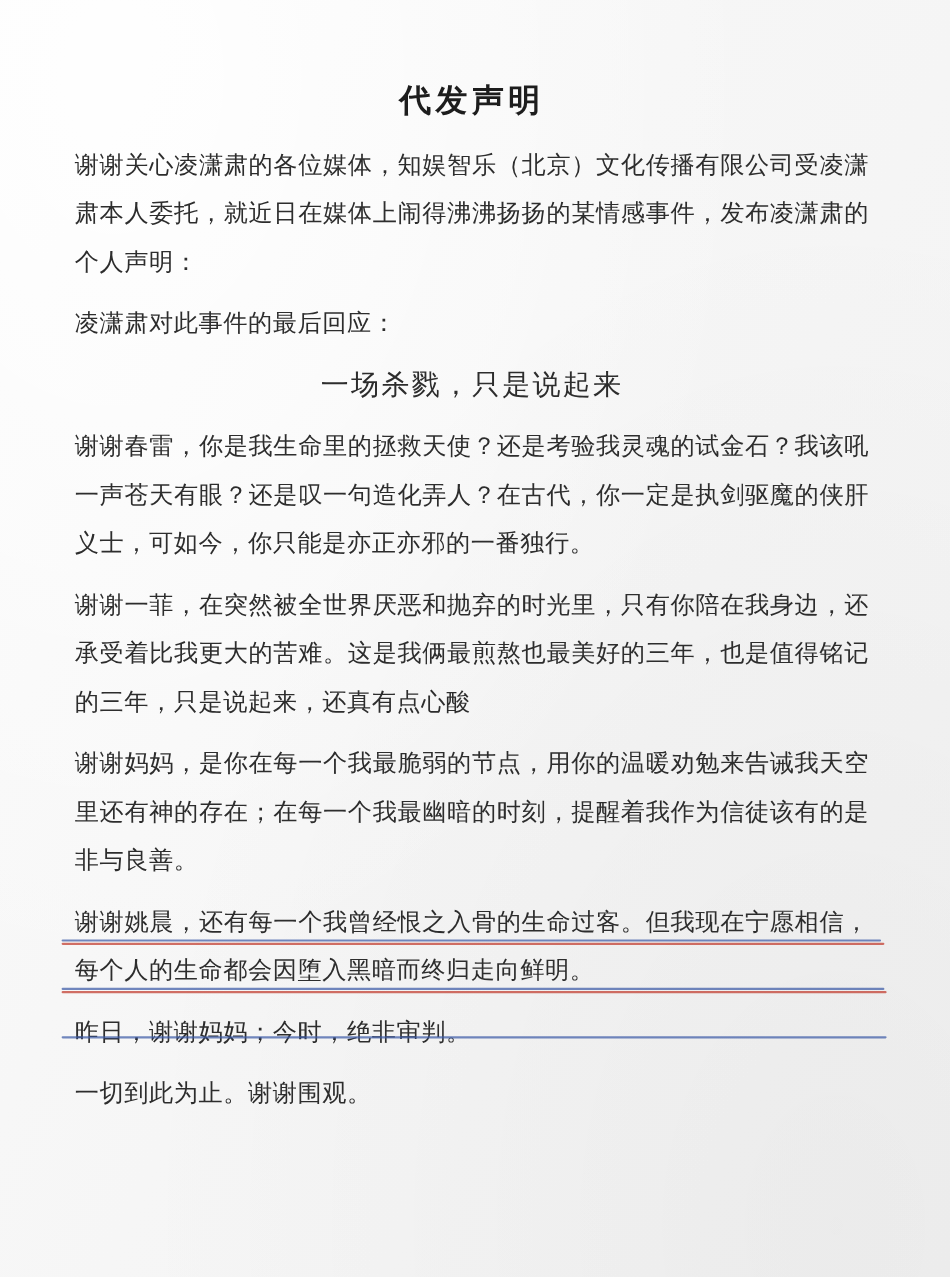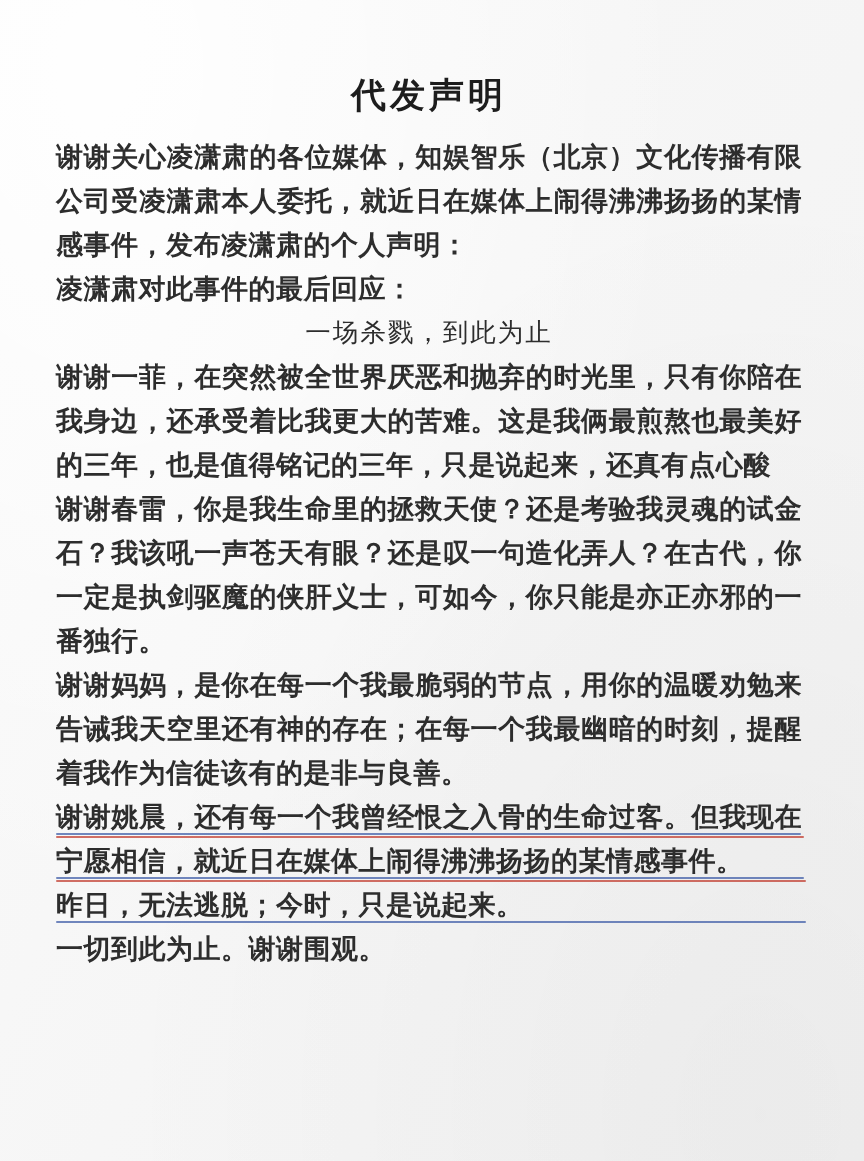--- a/index.html
+++ b/index.html
@@ -33,37 +33,36 @@
     pointer-events:none;
   }
 
   .content {
     position: relative;
     padding: 72px 62px 0 56px;
   }
 
   .doc-title {
     text-align: center;
-    font-size: 35px;
+    font-size: 29px;
     font-weight: bold;
     letter-spacing: 4px;
     color: #1d1d1d;
     margin: 0 0 16px 0;
     font-family: Liberation Sans, sans-serif;
   }
 
   .para {
-    font-size: 27px;
+    font-size: 22px;
     line-height: 44px;
     letter-spacing: 0.5px;
     text-align: justify;
-    margin: 0;
+    margin: 12px;
     color: #2d2d2d;
     word-break: break-all;
-    font-weight: bold;
   }
 
   .centered-line {
     text-align: center;
     font-size: 25.5px;
     line-height: 44px;
     letter-spacing: 2px;
     margin: 0;
     color: #2d2d2d;
   }
@@ -92,36 +91,36 @@
 <div class="page"></div>
 
 <div class="content">
 
   <h1 class="doc-title">代发声明</h1>
 
   <p class="para">谢谢关心凌潇肃的各位媒体，知娱智乐（北京）文化传播有限公司受凌潇肃本人委托，就近日在媒体上闹得沸沸扬扬的某情感事件，发布凌潇肃的个人声明：</p>
 
   <p class="para">凌潇肃对此事件的最后回应：</p>
 
-  <p class="centered-line">一场杀戮，到此为止</p>
+  <p class="centered-line">一场杀戮，只是说起来</p>
 
 
+  <p class="para">谢谢春雷，你是我生命里的拯救天使？还是考验我灵魂的试金石？我该吼一声苍天有眼？还是叹一句造化弄人？在古代，你一定是执剑驱魔的侠肝义士，可如今，你只能是亦正亦邪的一番独行。</p>
+
   <p class="para">谢谢一菲，在突然被全世界厌恶和抛弃的时光里，只有你陪在我身边，还承受着比我更大的苦难。这是我俩最煎熬也最美好的三年，也是值得铭记的三年，只是说起来，还真有点心酸</p>
-
-  <p class="para">谢谢春雷，你是我生命里的拯救天使？还是考验我灵魂的试金石？我该吼一声苍天有眼？还是叹一句造化弄人？在古代，你一定是执剑驱魔的侠肝义士，可如今，你只能是亦正亦邪的一番独行。</p>
 
   <p class="para">谢谢妈妈，是你在每一个我最脆弱的节点，用你的温暖劝勉来告诫我天空里还有神的存在；在每一个我最幽暗的时刻，提醒着我作为信徒该有的是非与良善。</p>
 
 
   <div class="marked">
-    <p class="para">谢谢姚晨，还有每一个我曾经恨之入骨的生命过客。但我现在宁愿相信，就近日在媒体上闹得沸沸扬扬的某情感事件。</p>
+    <p class="para">谢谢姚晨，还有每一个我曾经恨之入骨的生命过客。但我现在宁愿相信，每个人的生命都会因堕入黑暗而终归走向鲜明。</p>
     <span class="underline-blue" style="top:38px;width:745px;"></span>
     <span class="underline-red" style="top:41px;width:748px;"></span>
     <span class="underline-blue" style="top:82px;width:748px;"></span>
     <span class="underline-red" style="top:85px;width:750px;"></span>
     <span class="underline-blue" style="top:126px;width:750px;"></span>
   </div>
 
-  <p class="para">昨日，无法逃脱；今时，只是说起来。</p>
+  <p class="para">昨日，谢谢妈妈；今时，绝非审判。</p>
 
   <p class="para">一切到此为止。谢谢围观。</p>
 
 </div>
 
 </body></html>

